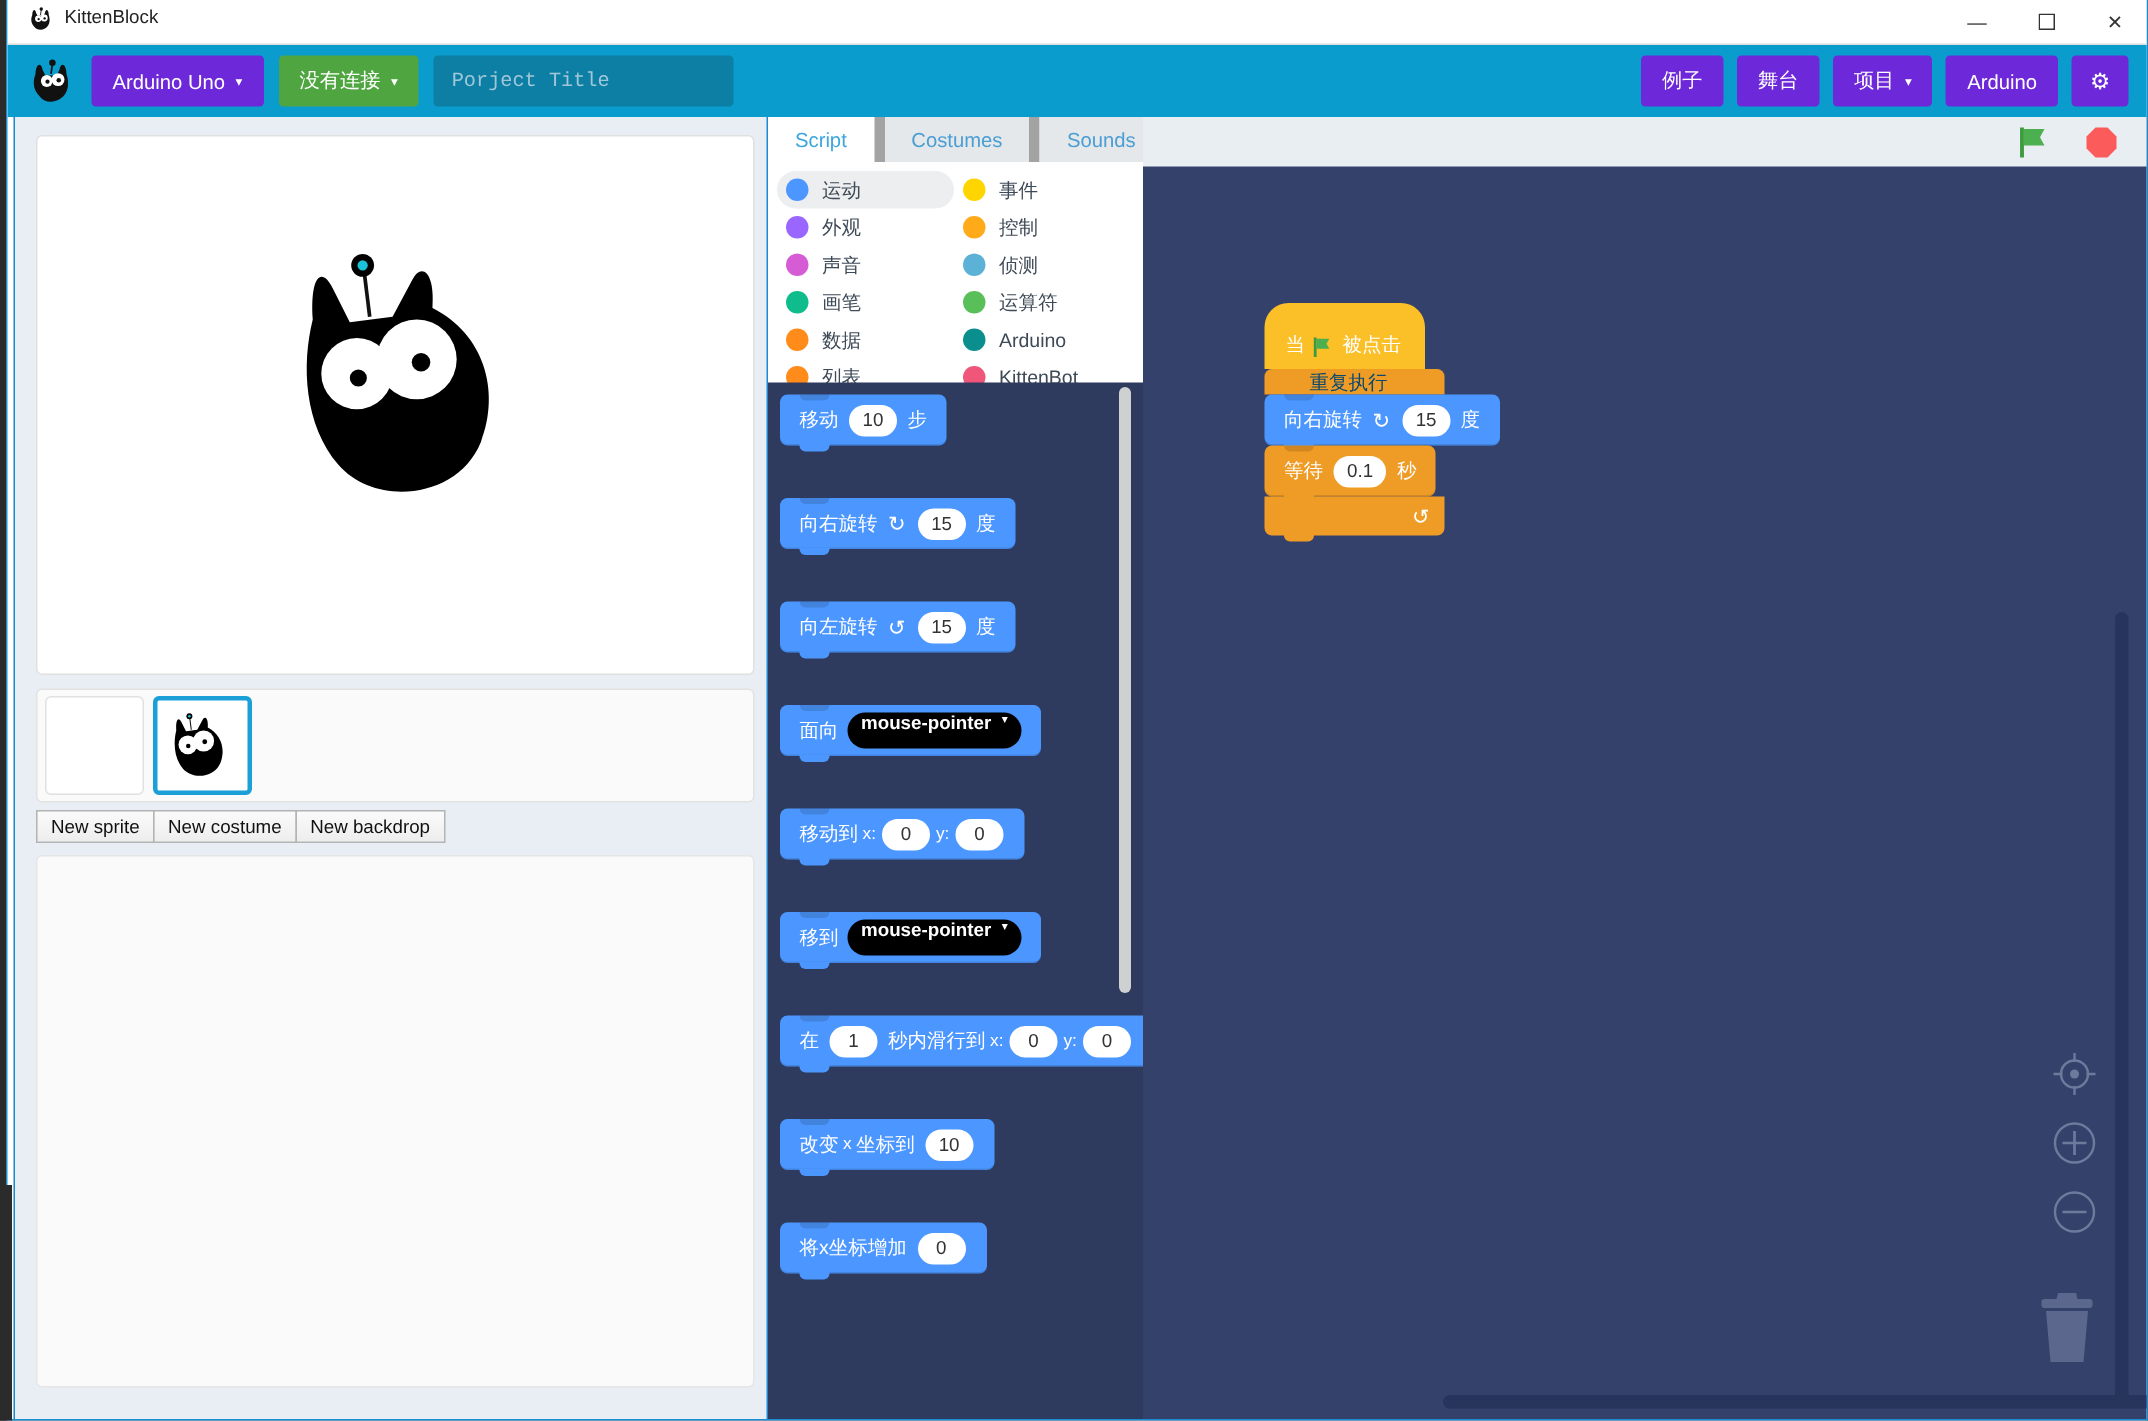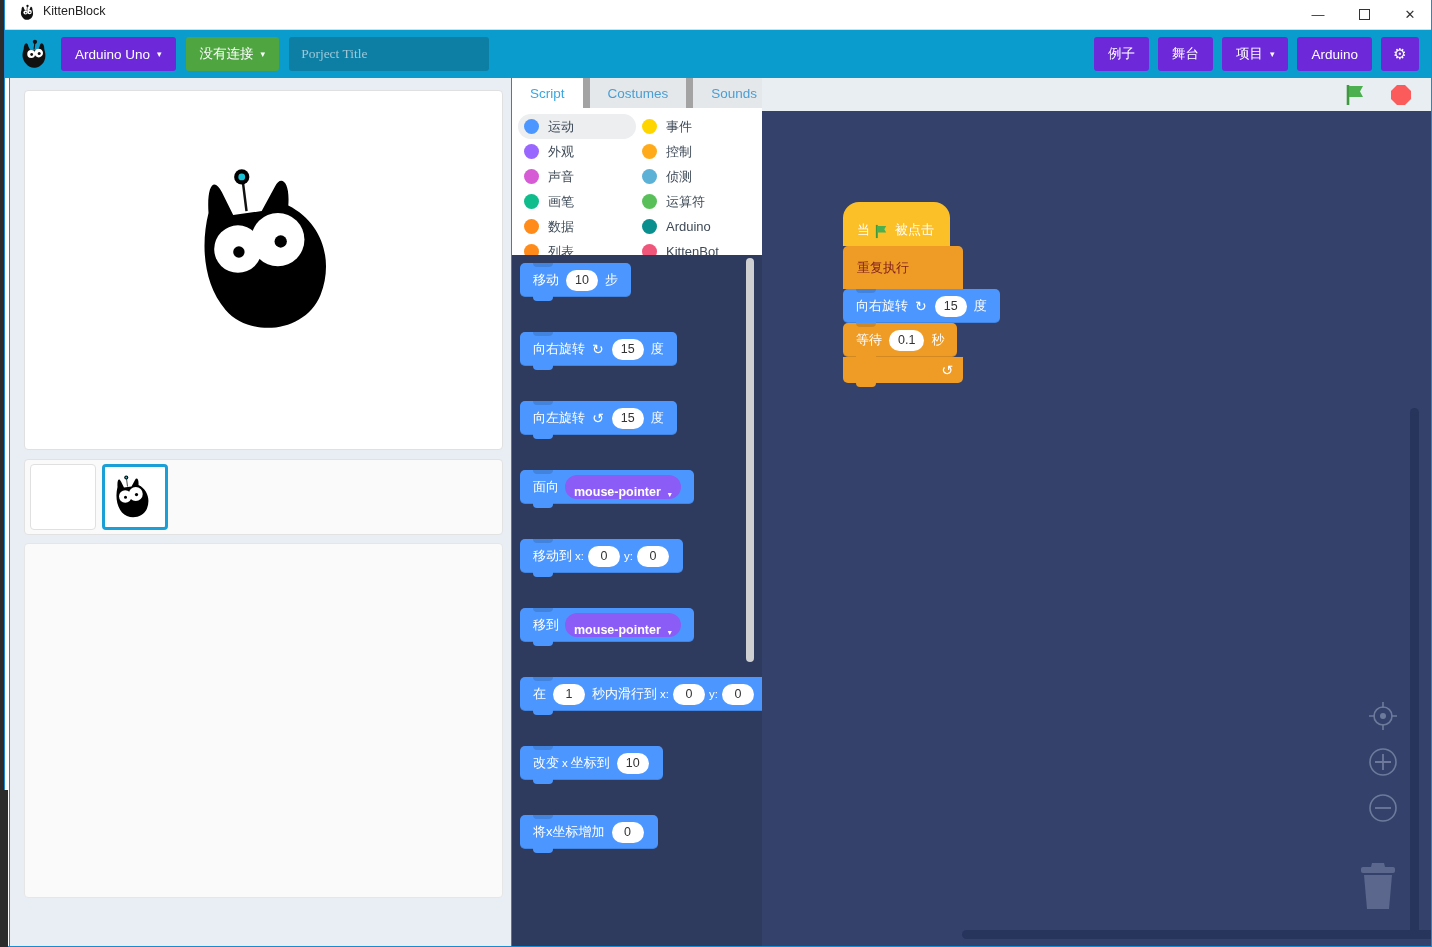--- a/index.html
+++ b/index.html
@@ -64,21 +64,21 @@
     cursor: pointer; white-space: nowrap;
     font-family: "Liberation Sans", "DejaVu Sans", sans-serif;
   }
   .hbtn.orange { background: #6d28d9; }
   .hbtn.green  { background: #4fa640; }
   .caret { margin-left: 7px; font-size: 9px; line-height: 1; }
   #project-title {
     height: 34px; width: 200px;
     background: #0d7fa5; border: none; border-radius: 3px;
     color: #000000; font-size: 13.5px; padding: 0 12px;
-    font-family: Liberation Serif, serif;
+    font-family: Liberation Mono, monospace;
   }
   #project-title::placeholder { color: #9fc7d8; }
   #header-right { margin-left: auto; display: flex; align-items: center; }
   #header-right .hbtn { margin-right: 9px; }
   #header-right .hbtn:last-child { margin-right: 0; }
   .hbtn.icon-btn { width: 38px; padding: 0; font-size: 15px; }
 
   
   #left-panel {
     position: absolute; left: 4px; top: 78px;
@@ -183,23 +183,23 @@
   }
   .blk .lbl { margin: 0 3px; }
   .blk .sm { font-size: 11.5px; }
   .oval {
     display: inline-flex; align-items: center; justify-content: center;
     min-width: 32px; height: 21px; padding: 0 9px; margin: 17px 4px;
     background: #fff; border-radius: 11px;
     color: #333; font-size: 12.5px;
   }
   .dropdown {
-    display: inline-flex; align-items: flex-end; gap: 7px;
+    display: inline-flex; align-items: flex-start; gap: 7px;
     height: 24px; padding: 0 9px; margin: 0 3px;
-    background: #8b5cf6; border-radius: 12px;
+    background: #000000; border-radius: 12px;
     color: #fff; font-size: 12.5px; font-weight: bold;
   }
   .dropdown .dcaret { font-size: 8px; }
   .turn-icon { font-size: 14px; margin: 0 4px; color: #fff; }
   .palette-row { margin-bottom: 35px; }
 
   
   #workspace {
     position: absolute; left: 757px; top: 78px;
     width: 671px; height: 869px;
@@ -224,24 +224,24 @@
   }
   .hat::after {
     content: ""; position: absolute; left: 13px; bottom: -4px;
     width: 20px; height: 5px; border-radius: 0 0 4px 4px; background: #fbbf27;
   }
   .flag-glyph { margin: 0 6px 0 4px; display: inline-flex; }
 
   
   .cblock { position: relative; width: 120px; }
   .cblock-top {
-    position: relative; width: 120px; height: 43px;
+    position: relative; width: 120px; height: 17px;
     background: #ef9c26; border-radius: 5px 5px 0 0;
-    color: #7f1d1d; font-size: 13px;
-    display: flex; align-items: center; padding-left: 14px;
+    color: #0c4a6e; font-size: 13px;
+    display: flex; align-items: center; padding-left: 30px;
   }
   .cblock-arm { width: 16px; background: #ef9c26; }
   .cblock-body { display: flex; }
   .cblock-contents { padding: 0; }
   .cblock-bottom {
     position: relative; width: 120px; height: 26px;
     background: #ef9c26; border-radius: 0 0 5px 5px;
     display: flex; align-items: center; justify-content: flex-end;
     padding-right: 10px; color: #fff; font-size: 14px;
   }
@@ -369,20 +369,25 @@
           <circle cx="103" cy="88" r="28" fill="#fff"></circle>
           <circle cx="62" cy="101" r="6" fill="#000"></circle>
           <circle cx="106" cy="90" r="6.5" fill="#000"></circle>
           <path d="M70 58 L66 26" stroke="#111" stroke-width="3" fill="none"></path>
           <circle cx="65" cy="22" r="8" fill="#000"></circle>
           <circle cx="65" cy="22" r="3.6" fill="#19c2d6"></circle>
         </svg>
       </div>
     </div>
 
+    <div id="new-buttons">
+      <button class="newbtn">New sprite</button>
+      <button class="newbtn">New costume</button>
+      <button class="newbtn">New backdrop</button>
+    </div>
 
     <div id="sprite-workspace"></div>
   </div>
 
   <div id="mid-panel">
     <div id="tabs">
       <div class="tab active">Script</div>
       <div class="tab">Costumes</div>
       <div class="tab">Sounds</div>
     </div>

